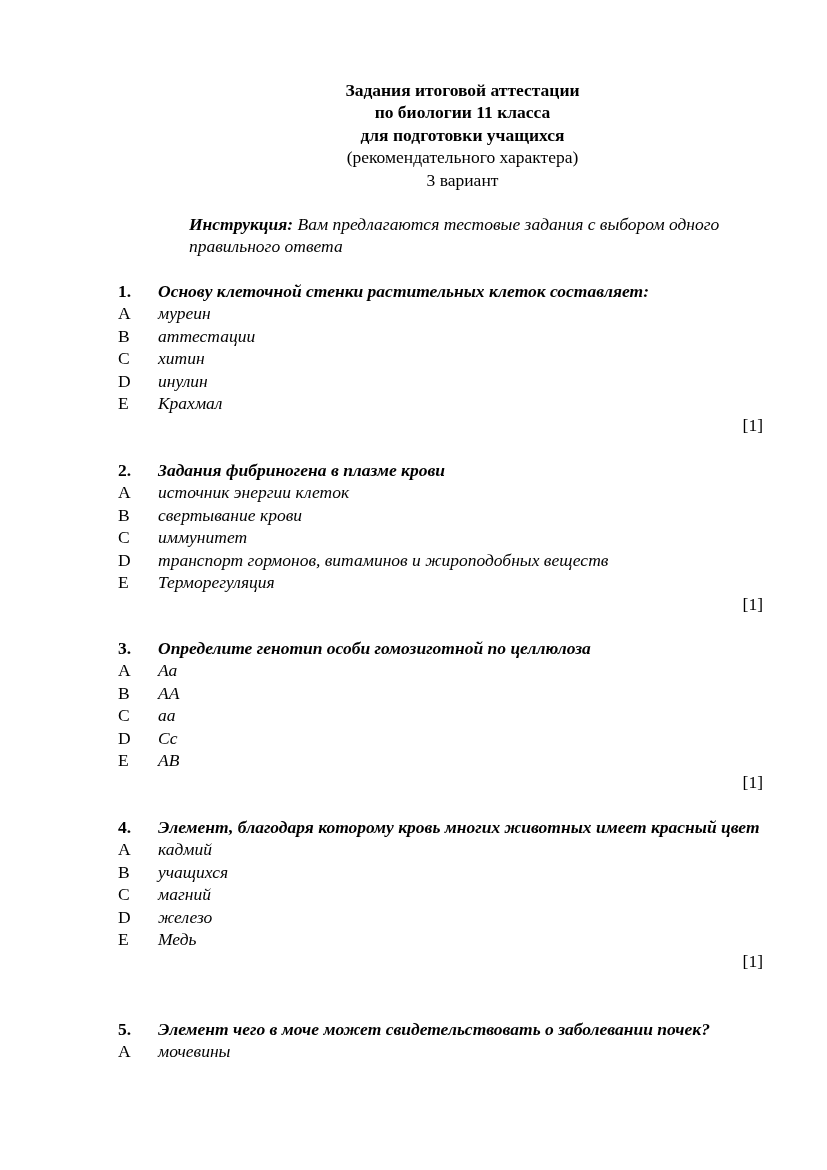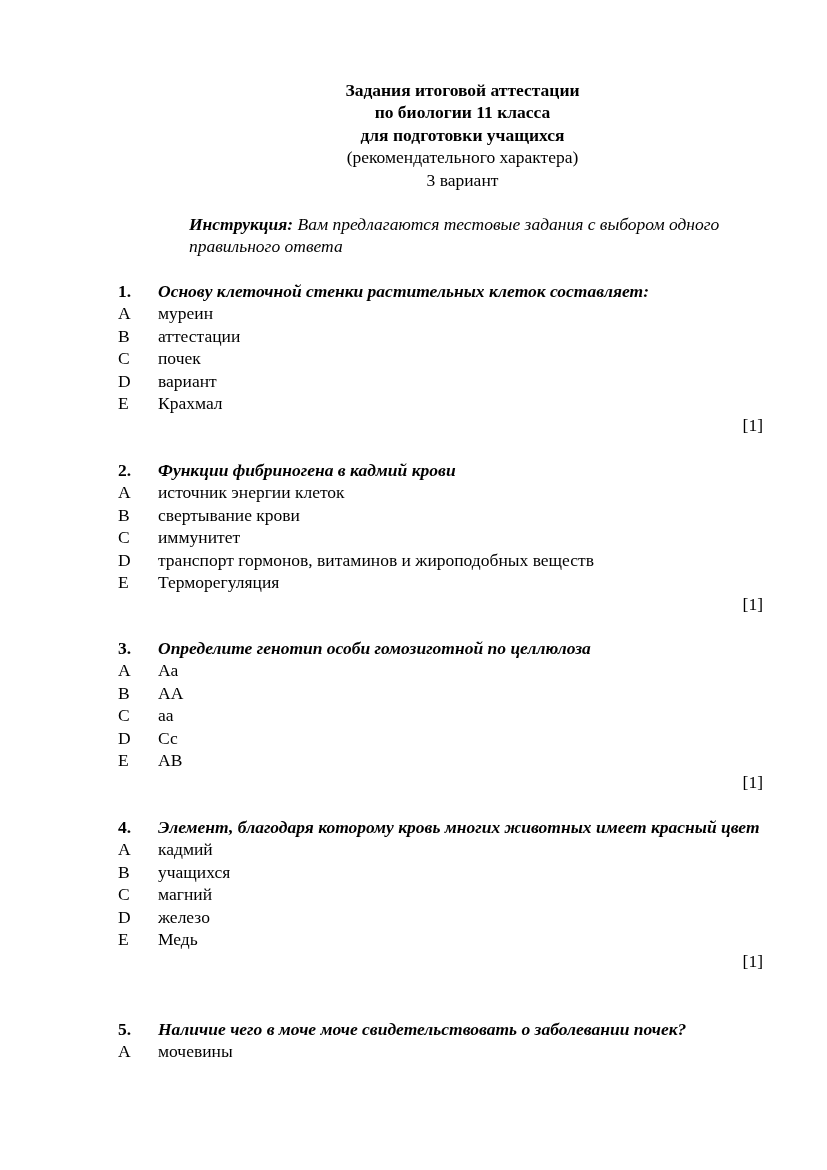--- a/index.html
+++ b/index.html
@@ -51,21 +51,21 @@
     .q-head {
       display: flex;
       font-weight: bold;
     }
     .q-num { width: 40px; flex: none; }
     .q-text { flex: 1; font-style: italic; }
     .opt {
       display: flex;
     }
     .opt-letter { width: 40px; flex: none; }
-    .opt-text { flex: 1; }
+    .opt-text { flex: 1; font-style: italic; }
     .score {
       text-align: right;
     }
   </style>
 </head>
 <body>
 
 <div class="page">
 
   <div class="header">
@@ -86,37 +86,37 @@
     <div class="opt">
         <span class="opt-letter">A</span>
         <span class="opt-text">муреин</span>
       </div>
     <div class="opt">
         <span class="opt-letter">B</span>
         <span class="opt-text">аттестации</span>
       </div>
     <div class="opt">
         <span class="opt-letter">C</span>
-        <span class="opt-text">почек</span>
-      </div>
-    <div class="opt">
-        <span class="opt-letter">D</span>
-        <span class="opt-text">вариант</span>
+        <span class="opt-text">хитин</span>
+      </div>
+    <div class="opt">
+        <span class="opt-letter">D</span>
+        <span class="opt-text">инулин</span>
       </div>
     <div class="opt">
         <span class="opt-letter">E</span>
         <span class="opt-text">Крахмал</span>
       </div>
     <div class="score">[1]</div>
   </div>
 
   <div class="question" style="top:459px;">
     <div class="q-head">
       <span class="q-num">2.</span>
-      <span class="q-text">Функции фибриногена в кадмий крови</span>
+      <span class="q-text">Задания фибриногена в плазме крови</span>
     </div>
     <div class="opt">
         <span class="opt-letter">A</span>
         <span class="opt-text">источник энергии клеток</span>
       </div>
     <div class="opt">
         <span class="opt-letter">B</span>
         <span class="opt-text">свертывание крови</span>
       </div>
     <div class="opt">
@@ -186,21 +186,21 @@
     <div class="opt">
         <span class="opt-letter">E</span>
         <span class="opt-text">Медь</span>
       </div>
     <div class="score">[1]</div>
   </div>
 
   <div class="question" style="top:1018px;">
     <div class="q-head">
       <span class="q-num">5.</span>
-      <span class="q-text">Наличие чего в моче моче свидетельствовать о заболевании почек?</span>
+      <span class="q-text">Элемент чего в моче может свидетельствовать о заболевании почек?</span>
     </div>
     <div class="opt">
         <span class="opt-letter">A</span>
         <span class="opt-text">мочевины</span>
       </div>
   </div>
 
 </div>
 
 </body></html>

